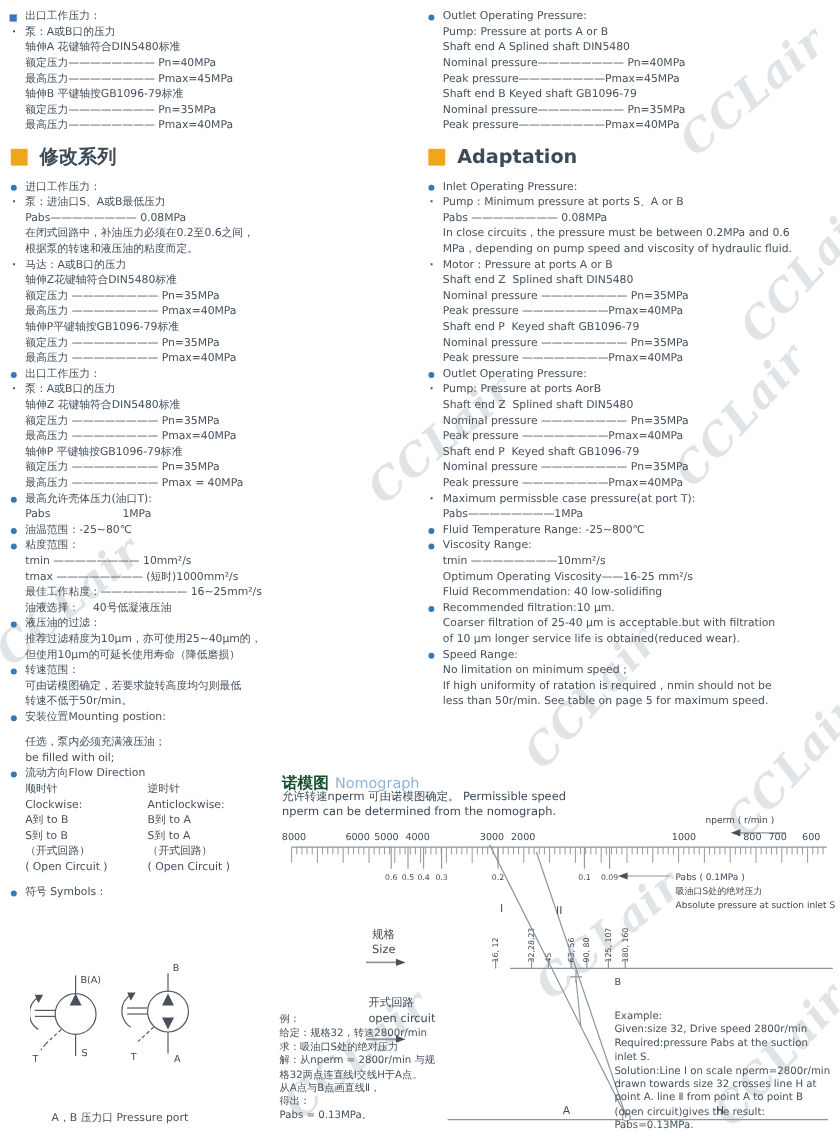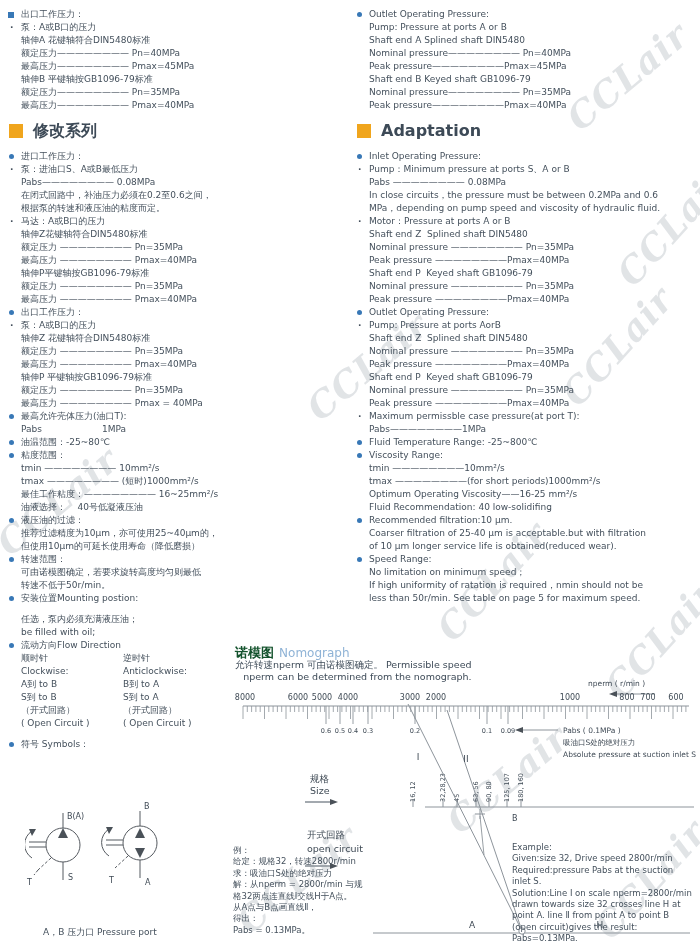--- a/index.html
+++ b/index.html
@@ -21,21 +21,21 @@
   .sec-h{display:flex;align-items:center;gap:10px;margin:8px 0 8px 1px;
          font-size:16px;font-weight:bold;color:#3d4a57;line-height:22px;}
   .sec-h .sq-icon{width:14px;height:14px;background:#f0a51d;flex:0 0 auto;}
   .symbols{position:absolute;left:25px;top:795px;width:210px;z-index:1;}
   .symbols svg{display:block;}
   .sym-legend .ln{padding-left:18px;margin-top:36px;}
   .nomo{position:absolute;left:232px;top:642px;width:466px;height:310px;z-index:1;}
   .nomo-title{position:absolute;left:3px;top:0;white-space:nowrap;}
   .nomo-title .zh{font-size:13px;font-weight:bold;color:#14532d;}
   .nomo-title .en{font-size:12px;color:#8fb3d6;}
-  .nomo-desc{position:absolute;left:3px;top:17px;font-size:9.5px;line-height:12px;color:#3d4a57;white-space:pre-wrap;text-align:right;}
+  .nomo-desc{position:absolute;left:3px;top:17px;font-size:9.5px;line-height:12px;color:#3d4a57;white-space:pre-wrap;}
   #nomo-svg{position:absolute;left:0;top:0;}
   .ex{position:absolute;font-size:8.5px;line-height:11.4px;color:#3d4a57;white-space:pre-wrap;}
   .ex.zh{left:1px;top:203px;width:150px;}
   .ex.en{left:280px;top:200px;width:185px;}
   .ex .ln{padding-left:0;font-size:8.5px;line-height:11.4px;}
   svg text{fill:#3f4a55;}
   svg .dline{stroke:#555a60;stroke-width:1;fill:none;}
 </style>
 </head>
 <body>
@@ -154,21 +154,20 @@
         <div class="ln p">Nominal pressure ———————— Pn=35MPa</div>
         <div class="ln p">Peak pressure ————————Pmax=40MPa</div>
         <div class="ln p">Shaft end P  Keyed shaft GB1096-79</div>
         <div class="ln p">Nominal pressure ———————— Pn=35MPa</div>
         <div class="ln p">Peak pressure ————————Pmax=40MPa</div>
         <div class="ln d">Maximum permissble case pressure(at port T):</div>
         <div class="ln p">Pabs————————1MPa</div>
         <div class="ln b">Fluid Temperature Range: -25~800℃</div>
         <div class="ln b">Viscosity Range:</div>
         <div class="ln p">tmin ————————10mm²/s</div>
-        <div class="ln p">tmax ————————(for short periods)1000mm²/s</div>
         <div class="ln p">Optimum Operating Viscosity——16-25 mm²/s</div>
         <div class="ln p">Fluid Recommendation: 40 low-solidifing</div>
         <div class="ln b">Recommended filtration:10 μm.</div>
         <div class="ln p">Coarser filtration of 25-40 μm is acceptable.but with filtration</div>
         <div class="ln p">of 10 μm longer service life is obtained(reduced wear).</div>
         <div class="ln b">Speed Range:</div>
         <div class="ln p">No limitation on minimum speed；</div>
         <div class="ln p">If high uniformity of ratation is required，nmin should not be</div>
         <div class="ln p">less than 50r/min. See table on page 5 for maximum speed.</div>
       </div>

